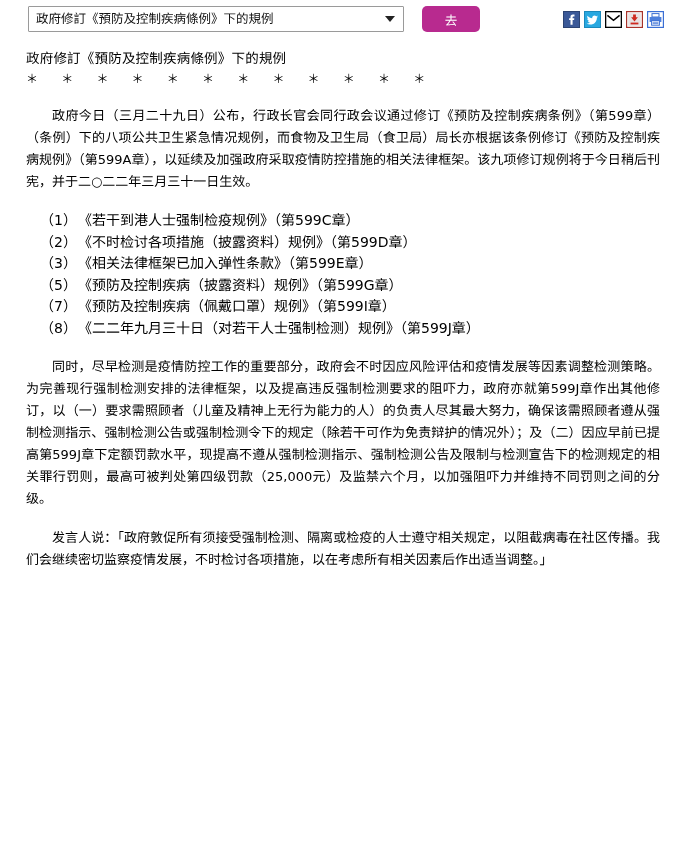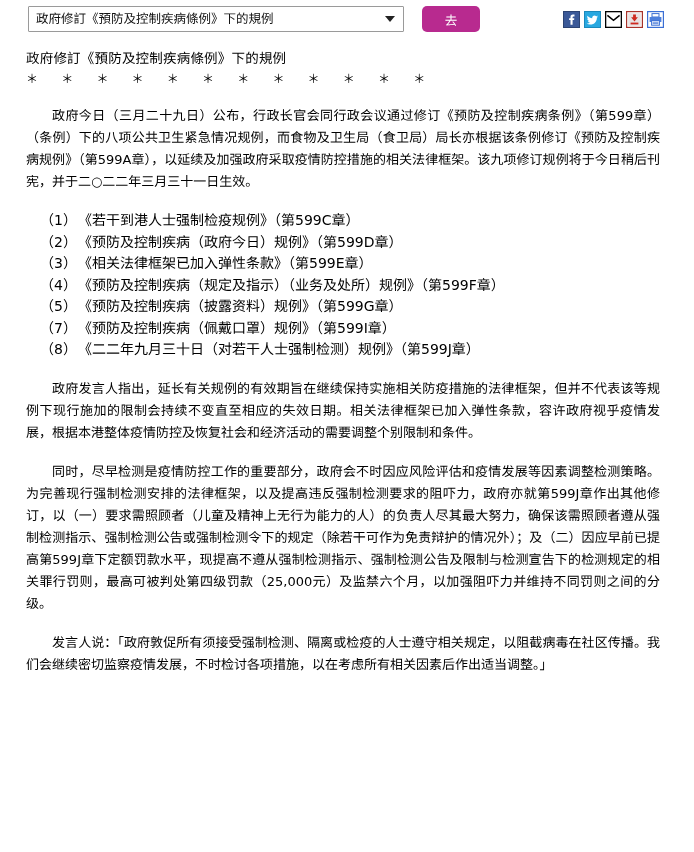--- a/index.html
+++ b/index.html
@@ -187,25 +187,23 @@
 
 <div class="article">
 
   <div class="headline">政府修訂《預防及控制疾病條例》下的規例</div>
   <div class="stars">＊　＊　＊　＊　＊　＊　＊　＊　＊　＊　＊　＊</div>
 
   <p class="body">政府今日（三月二十九日）公布，行政长官会同行政会议通过修订《预防及控制疾病条例》（第599章）（条例）下的八项公共卫生紧急情况规例，而食物及卫生局（食卫局）局长亦根据该条例修订《预防及控制疾病规例》（第599A章），以延续及加强政府采取疫情防控措施的相关法律框架。该九项修订规例将于今日稍后刊宪，并于二○二二年三月三十一日生效。</p>
 
   <ol class="reg-list">
     <li><span class="num">（1）</span><span>《若干到港人士强制检疫规例》（第599C章）</span></li>
-    <li><span class="num">（2）</span><span>《预防及控制疾病（政府今日）规例》（第599D章）</span></li>
+    <li><span class="num">（2）</span><span>《不时检讨各项措施（披露资料）规例》（第599D章）</span></li>
     <li><span class="num">（3）</span><span>《相关法律框架已加入弹性条款》（第599E章）</span></li>
-    <li><span class="num">（4）</span><span>《预防及控制疾病（规定及指示）（业务及处所）规例》（第599F章）</span></li>
     <li><span class="num">（5）</span><span>《预防及控制疾病（披露资料）规例》（第599G章）</span></li>
     <li><span class="num">（7）</span><span>《预防及控制疾病（佩戴口罩）规例》（第599I章）</span></li>
     <li><span class="num">（8）</span><span>《二二年九月三十日（对若干人士强制检测）规例》（第599J章）</span></li>
   </ol>
 
-  <p class="body">政府发言人指出，延长有关规例的有效期旨在继续保持实施相关防疫措施的法律框架，但并不代表该等规例下现行施加的限制会持续不变直至相应的失效日期。相关法律框架已加入弹性条款，容许政府视乎疫情发展，根据本港整体疫情防控及恢复社会和经济活动的需要调整个别限制和条件。</p>
   <p class="body">同时，尽早检测是疫情防控工作的重要部分，政府会不时因应风险评估和疫情发展等因素调整检测策略。为完善现行强制检测安排的法律框架，以及提高违反强制检测要求的阻吓力，政府亦就第599J章作出其他修订，以（一）要求需照顾者（儿童及精神上无行为能力的人）的负责人尽其最大努力，确保该需照顾者遵从强制检测指示、强制检测公告或强制检测令下的规定（除若干可作为免责辩护的情况外）；及（二）因应早前已提高第599J章下定额罚款水平，现提高不遵从强制检测指示、强制检测公告及限制与检测宣告下的检测规定的相关罪行罚则，最高可被判处第四级罚款（25,000元）及监禁六个月，以加强阻吓力并维持不同罚则之间的分级。</p>
   <p class="body">发言人说：「政府敦促所有须接受强制检测、隔离或检疫的人士遵守相关规定，以阻截病毒在社区传播。我们会继续密切监察疫情发展，不时检讨各项措施，以在考虑所有相关因素后作出适当调整。」</p>
 
 </div>
 
 </body></html>

